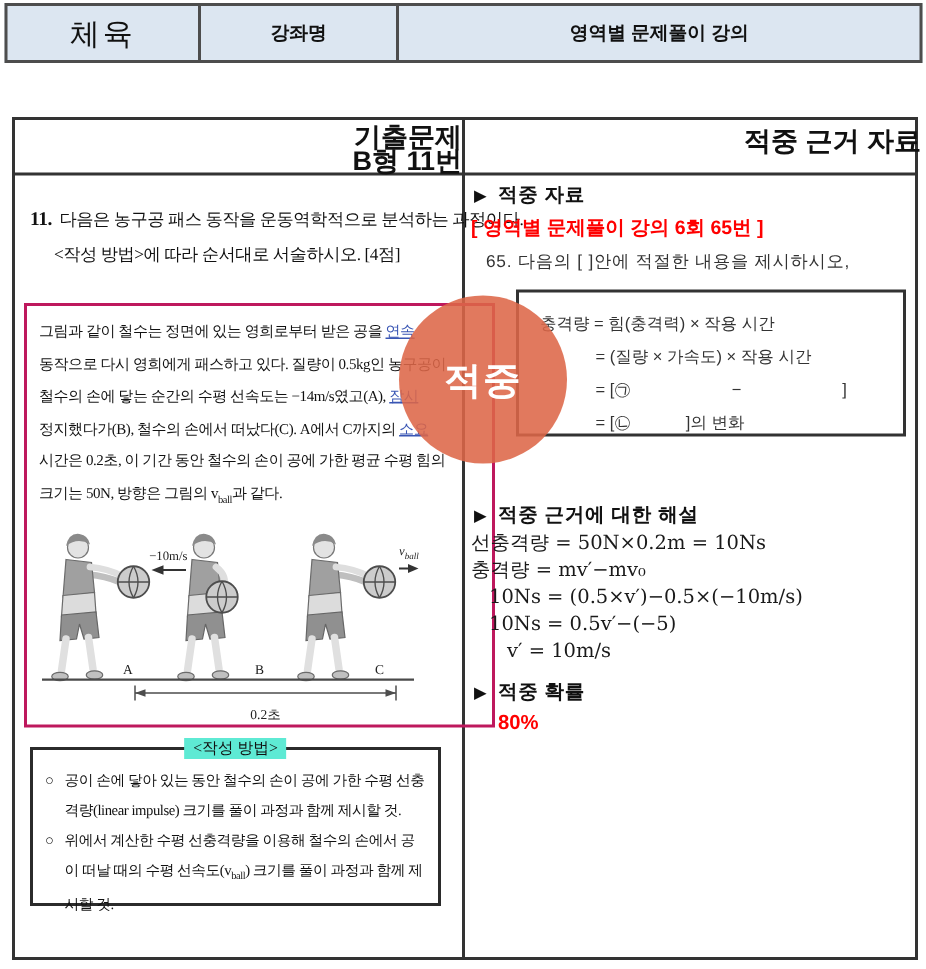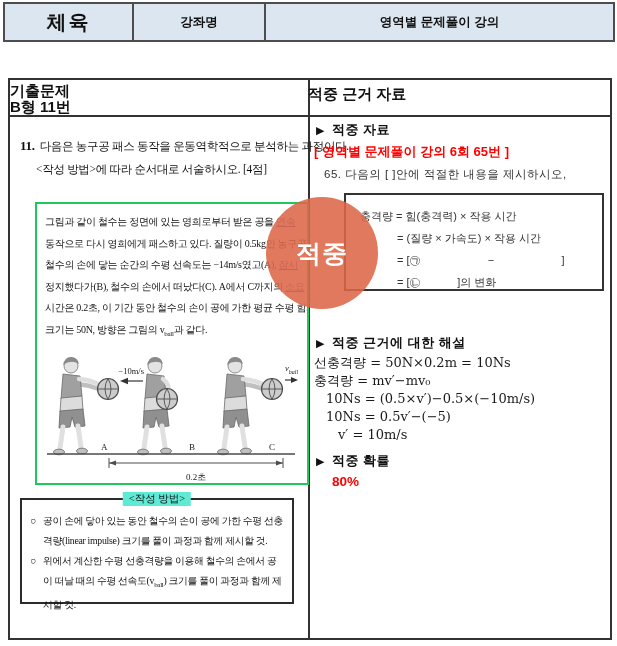--- a/index.html
+++ b/index.html
@@ -6,37 +6,37 @@
   body{width:617px;height:646px;position:relative;overflow:hidden;
        font-family:"Liberation Sans","DejaVu Sans",sans-serif;color:#111;}
   .abs{position:absolute;box-sizing:border-box;}
 
   
   #hdr{left:3px;top:2px;width:612px;height:40px;display:flex;
        border:2px solid #4d4d4d;background:#dce6f1;}
   .hcell{display:flex;align-items:center;justify-content:center;
          border-left:2px solid #4d4d4d;height:100%;}
   .hcell:first-child{border-left:none;}
-  .hbig{font-size:20px;font-weight:bold;letter-spacing:2px;}
+  .hbig{font-size:20px;font-weight:normal;letter-spacing:2px;}
   .hsmall{font-size:12.5px;font-weight:bold;}
 
   
   #main{left:8px;top:78px;width:604px;height:562px;border:2px solid #333;background:#fff;}
   #col-div{left:298px;top:0;width:0;height:100%;border-left:2px solid #333;}
   #row-div{left:0;top:35px;width:100%;border-top:2px solid #333;}
-  .thead{font-weight:bold;font-size:15px;text-align:left;line-height:16px;}
+  .thead{font-weight:bold;font-size:18px;text-align:right;line-height:16px;}
 
   
   .serif{font-family:"Liberation Serif","DejaVu Serif",serif;}
   #question{left:10px;top:54px;width:284px;font-size:11.5px;line-height:23px;
             letter-spacing:-0.3px;white-space:nowrap;}
   #qnum{font-weight:bold;font-size:13px;margin-right:5px;}
   #qline2{margin-left:16px;}
 
-  #pbox{left:25px;top:122px;width:274px;height:283px;border:2px solid #22c55e;
+  #pbox{left:6px;top:122px;width:314px;height:283px;border:2px solid #be185d;
         padding:7px 8px;overflow:hidden;}
   .pline{font-size:10px;line-height:21.5px;white-space:nowrap;letter-spacing:-0.3px;}
   .hl{color:#3a56b4;text-decoration:underline;}
   sub{font-size:7px;}
 
   #mbox{left:10px;top:418px;width:274px;height:106px;border:2px solid #2b2b2b;
         padding:11px 8px 4px 8px;}
   #mtitle{position:absolute;top:-8px;left:50%;transform:translateX(-50%);
           background:#5eead4;padding:0 6px;font-size:10.5px;white-space:nowrap;}
   .mitem{display:flex;font-size:9.8px;line-height:20px;letter-spacing:-0.3px;}

